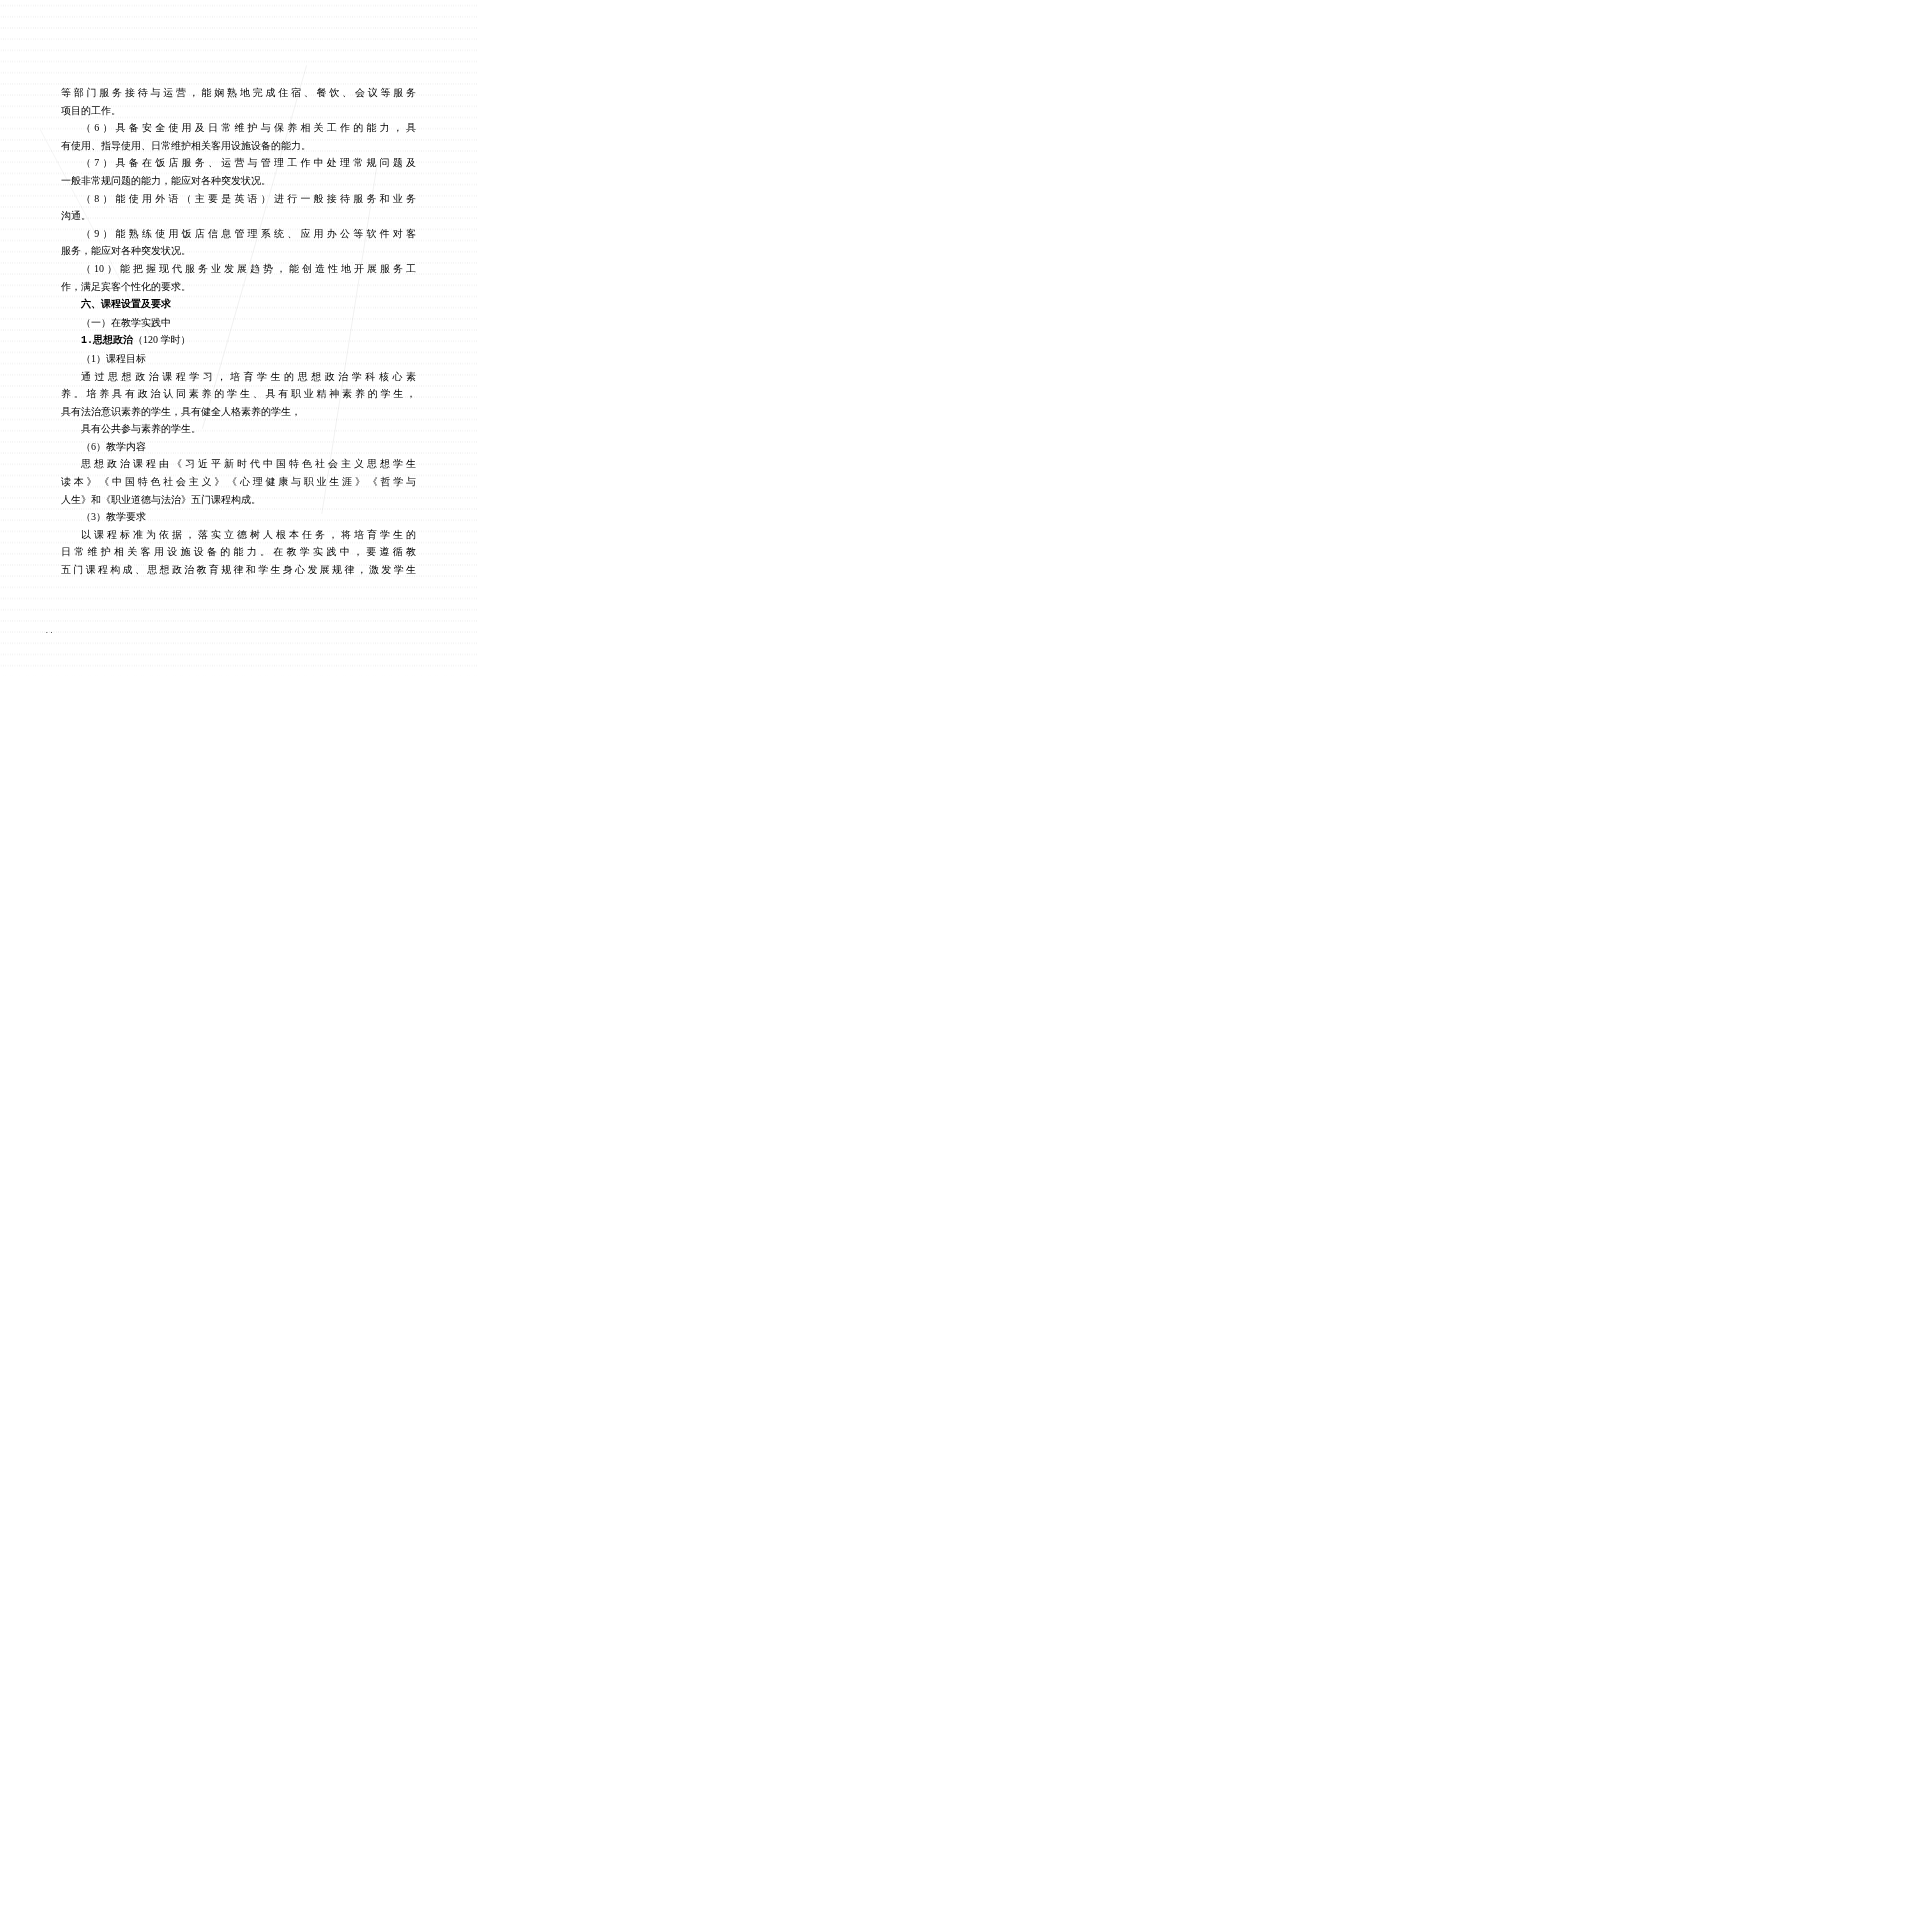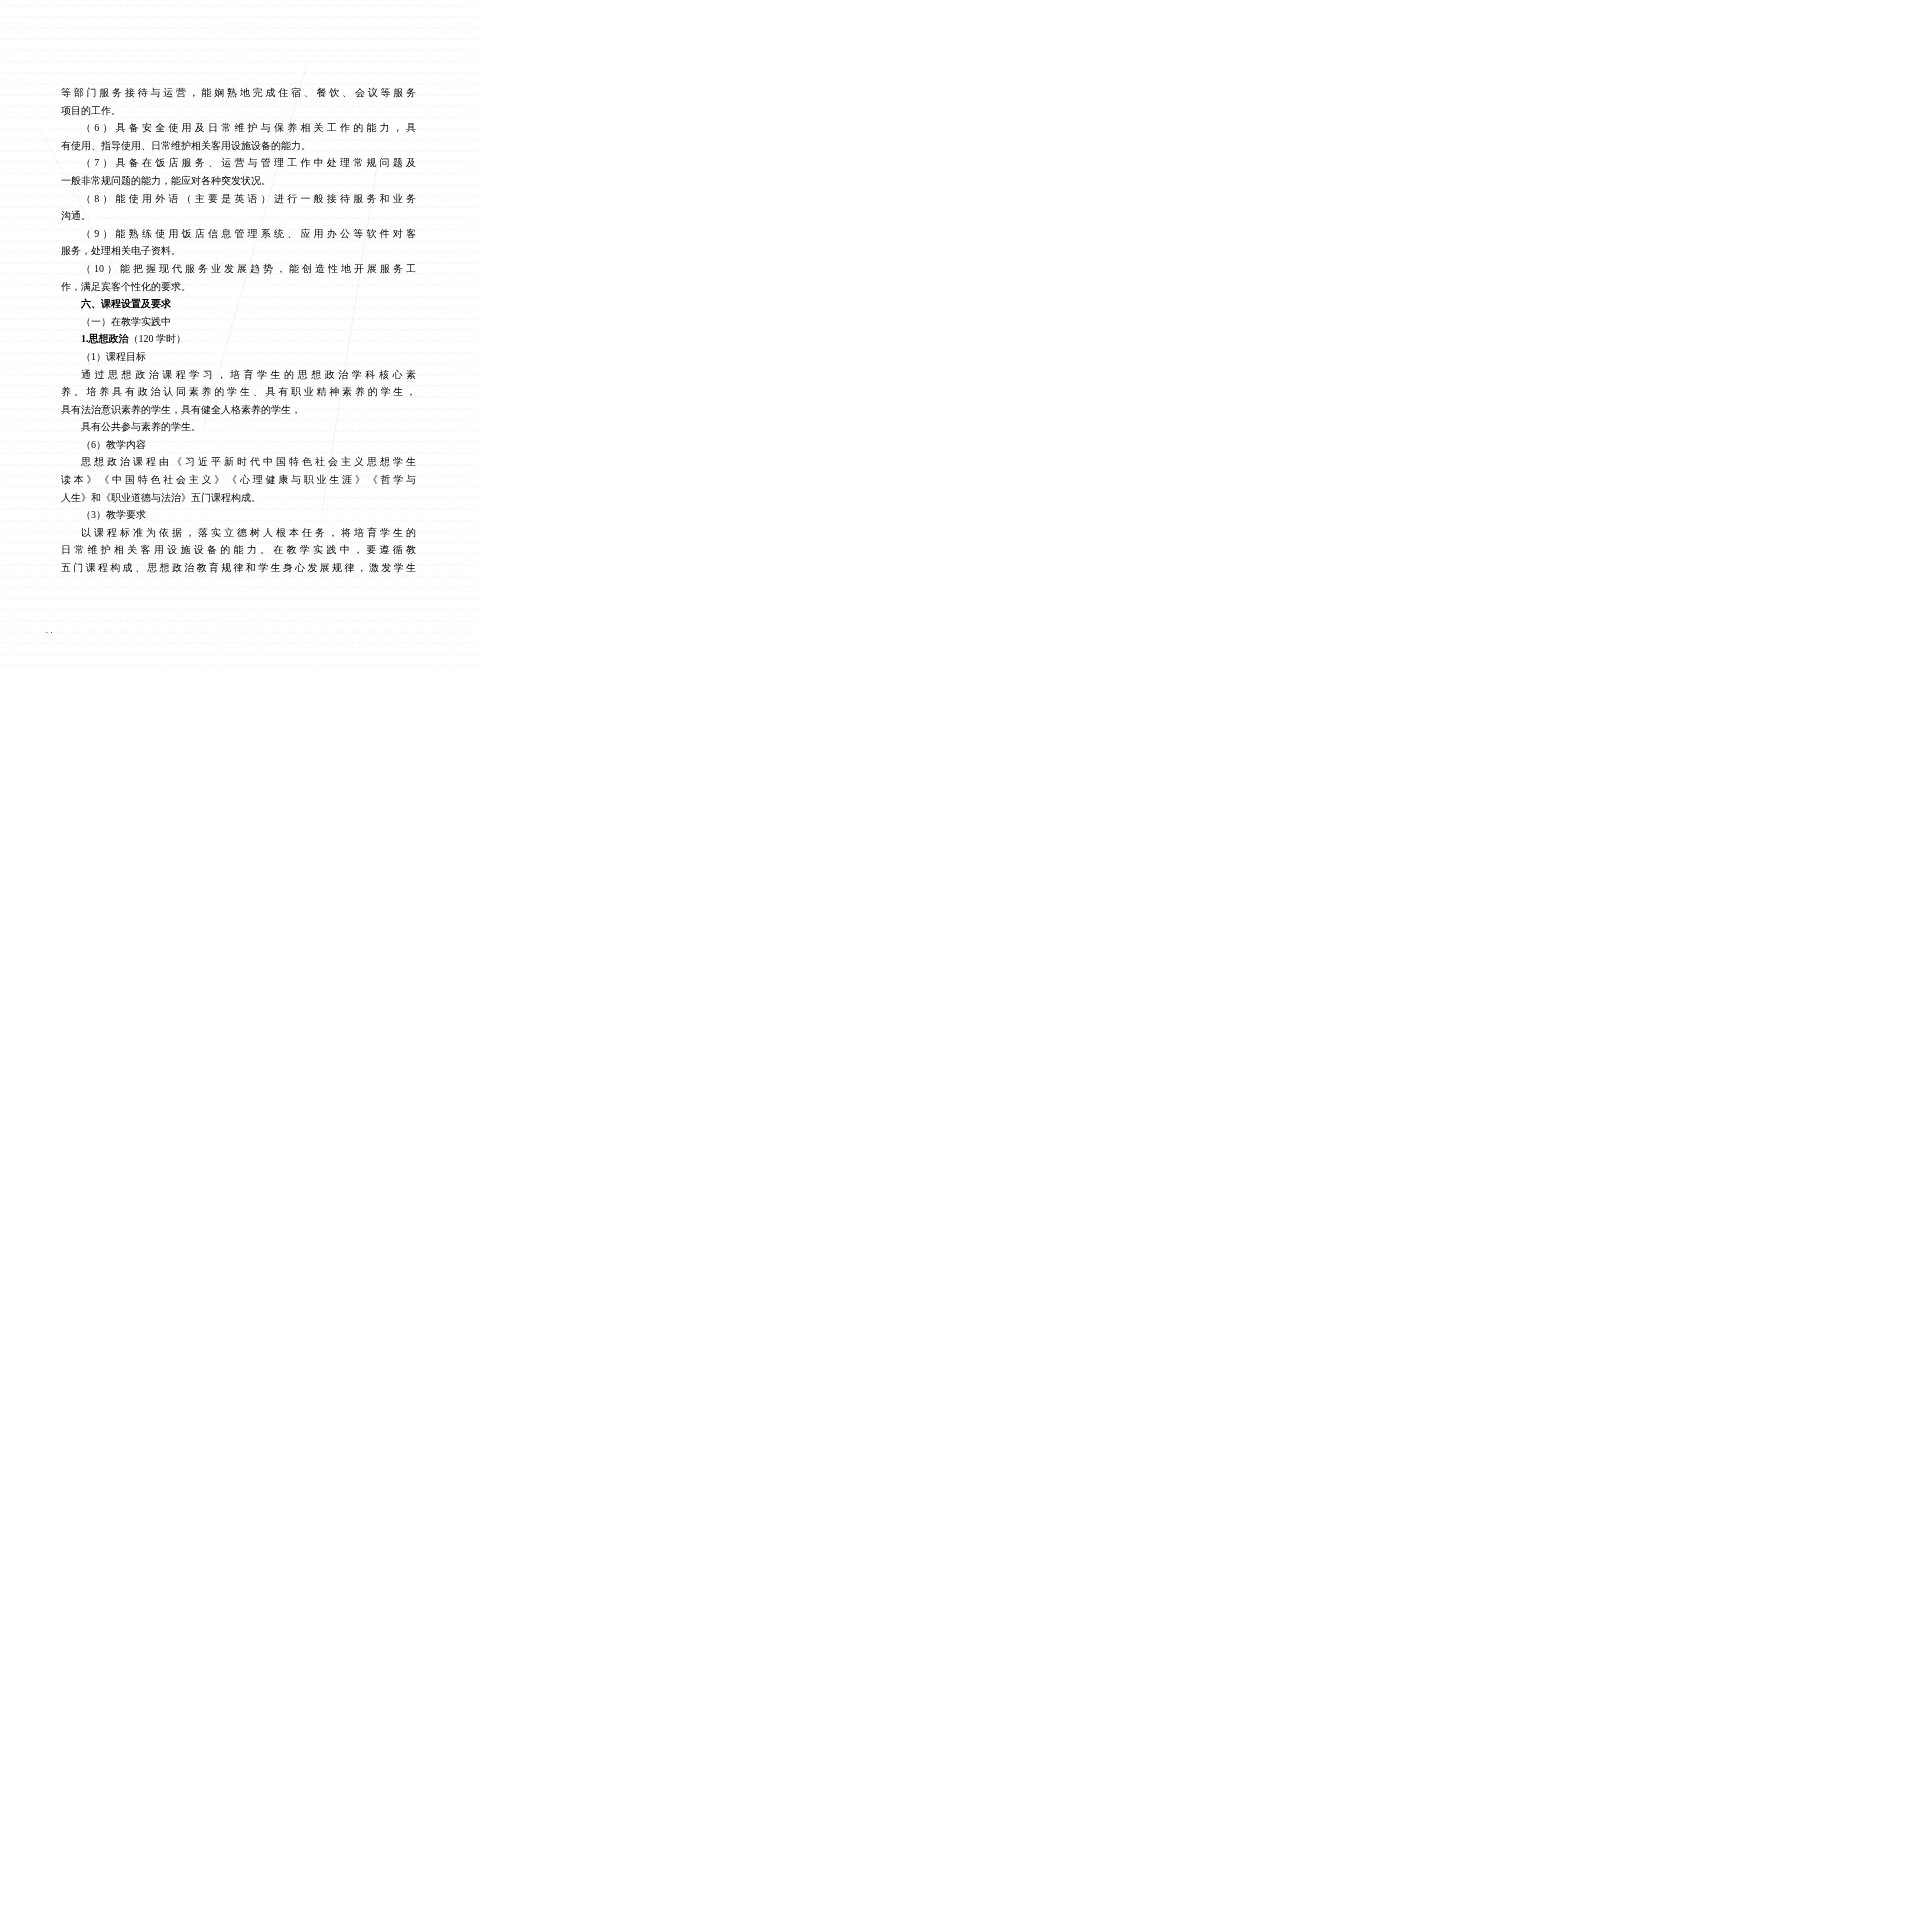--- a/index.html
+++ b/index.html
@@ -30,21 +30,21 @@
   }
   .line.justify{
     white-space:normal;
     text-align:justify;
     text-align-last:justify;
   }
   .line.indent{ text-indent:2em; }
   .seg{ font-weight:400; }
   .seg-bold{
     font-weight:700;
-    font-family:Liberation Serif, serif;
+    font-family:Liberation Mono, monospace;
   }
   .footer-mark{
     position:absolute;
     left:45px;
     top:627px;
     font-size:6.2px;
     letter-spacing:0.8px;
     color:#222222;
     font-family:"DejaVu Sans Mono",monospace;
   }
@@ -70,21 +70,21 @@
   <div class="textblock">
       <div class="line justify"><span class="seg">等部门服务接待与运营，能娴熟地完成住宿、餐饮、会议等服务</span></div>
       <div class="line"><span class="seg">项目的工作。</span></div>
       <div class="line indent justify"><span class="seg">（6）具备安全使用及日常维护与保养相关工作的能力，具</span></div>
       <div class="line"><span class="seg">有使用、指导使用、日常维护相关客用设施设备的能力。</span></div>
       <div class="line indent justify"><span class="seg">（7）具备在饭店服务、运营与管理工作中处理常规问题及</span></div>
       <div class="line"><span class="seg">一般非常规问题的能力，能应对各种突发状况。</span></div>
       <div class="line indent justify"><span class="seg">（8）能使用外语（主要是英语）进行一般接待服务和业务</span></div>
       <div class="line"><span class="seg">沟通。</span></div>
       <div class="line indent justify"><span class="seg">（9）能熟练使用饭店信息管理系统、应用办公等软件对客</span></div>
-      <div class="line"><span class="seg">服务，处理相关电子资料。</span></div>
+      <div class="line"><span class="seg">服务，能应对各种突发状况。</span></div>
       <div class="line indent justify"><span class="seg">（10）能把握现代服务业发展趋势，能创造性地开展服务工</span></div>
       <div class="line"><span class="seg">作，满足宾客个性化的要求。</span></div>
       <div class="line indent"><span class="seg seg-bold">六、课程设置及要求</span></div>
       <div class="line indent"><span class="seg">（一）在教学实践中</span></div>
       <div class="line indent"><span class="seg seg-bold">1.思想政治</span><span class="seg">（120 学时）</span></div>
       <div class="line indent"><span class="seg">（1）课程目标</span></div>
       <div class="line indent justify"><span class="seg">通过思想政治课程学习，培育学生的思想政治学科核心素</span></div>
       <div class="line justify"><span class="seg">养。培养具有政治认同素养的学生、具有职业精神素养的学生，</span></div>
       <div class="line"><span class="seg">具有法治意识素养的学生，具有健全人格素养的学生，</span></div>
       <div class="line indent"><span class="seg">具有公共参与素养的学生。</span></div>

